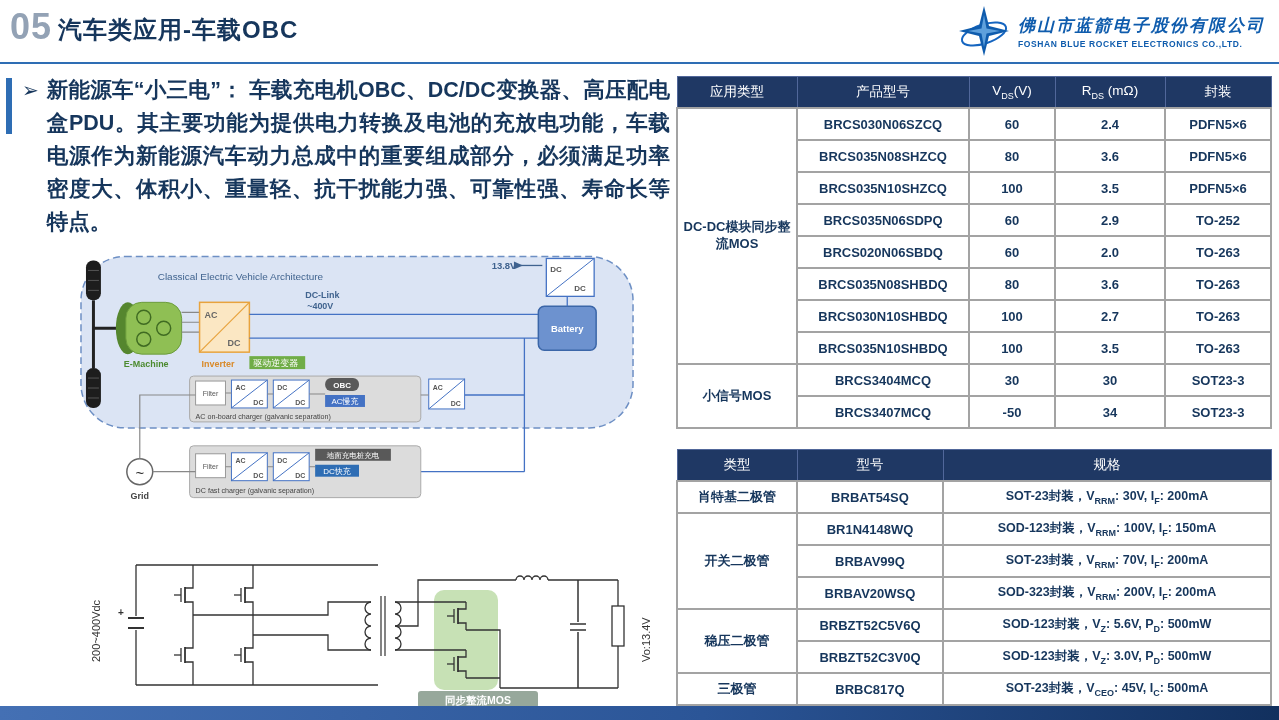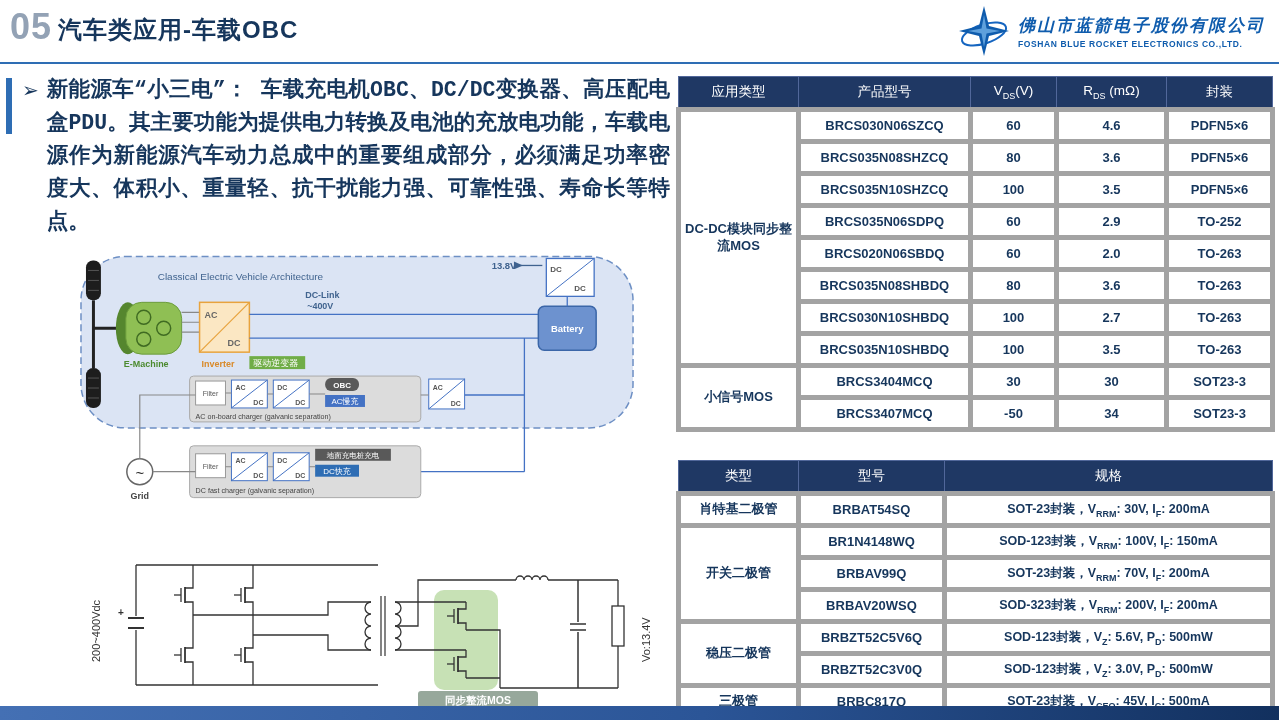--- a/index.html
+++ b/index.html
@@ -13,33 +13,33 @@
   .header-rule { position:absolute; left:0; top:62px; width:1279px; height:2px; background:#2e6db4; }
   .logo { position:absolute; right:14px; top:5px; display:flex; align-items:center; gap:8px; }
   .logo-text { display:flex; flex-direction:column; }
   .logo-cn { font-size:17px; font-weight:800; color:#0f5cad; letter-spacing:2px; font-style:italic; }
   .logo-en { font-size:8.5px; font-weight:700; color:#0f5cad; letter-spacing:0.6px; margin-top:2px; }
 
   
   .accent-bar { position:absolute; left:6px; top:78px; width:6px; height:56px; background:#2e6db4; }
   .intro { position:absolute; left:22px; top:74px; width:648px; display:flex; }
   .intro-bullet { font-size:20px; color:#16365c; font-weight:700; margin-right:8px; line-height:33px; }
-  .intro-text { font-size:21.5px; font-weight:700; color:#16365c; line-height:33px; text-align:justify;font-family:Liberation Mono, monospace; }
+  .intro-text { font-size:21.5px; font-weight:700; color:#16365c; line-height:33px; text-align:justify; }
 
   .arch-svg { position:absolute; left:78px; top:250px; width:558px; height:288px; }
   .circuit-svg { position:absolute; left:88px; top:540px; width:578px; height:170px; }
 
   
   .right-panel { position:absolute; left:676px; top:76px; width:594px; }
   .data-table { border-collapse:collapse; width:594px; table-layout:fixed; }
   .data-table th { background:#1f3864; color:#ffffff; font-size:13.5px; font-weight:400; padding:6px 2px; border:1px solid #51679a; height:30px; }
-  .data-table td { color:#16365c; font-weight:700; font-size:13px; text-align:center; padding:2px 3px; border:5px solid #a3a3a3; height:32px; background:#ffffff; }
+  .data-table td { color:#16365c; font-weight:700; font-size:13px; text-align:center; padding:2px 3px; border:2px solid #a3a3a3; height:32px; background:#ffffff; }
   .data-table td.group-cell { font-size:13px; line-height:1.3; }
   .data-table td.spec-cell { font-size:12.5px; }
-  .diode-table { margin-top:28px; }
+  .diode-table { margin-top:20px; }
   sub { font-size:9px; }
 
   .bottom-bar { position:absolute; left:0; bottom:0; width:1279px; height:14px; background:linear-gradient(90deg,#4470b4 0%,#2b5597 55%,#12305e 100%); }
 
   svg text { font-family:"Liberation Sans","DejaVu Sans",sans-serif; }
 </style>
 </head>
 <body>
 
 <div class="slide">
@@ -258,21 +258,21 @@
           <th><span>V</span><sub>DS</sub><span>(V)</span></th>
           <th><span>R</span><sub>DS</sub><span> (mΩ)</span></th>
           <th>封装</th>
         </tr>
       </thead>
       <tbody>
         <tr>
           <td class="group-cell" rowspan="8">DC-DC模块同步整流MOS</td>
           <td>BRCS030N06SZCQ</td>
           <td>60</td>
-          <td>4.6</td>
+          <td>2.4</td>
           <td>PDFN5×6</td>
         </tr>
         <tr>
           <td>BRCS035N08SHZCQ</td>
           <td>80</td>
           <td>3.6</td>
           <td>PDFN5×6</td>
         </tr>
         <tr>
           <td>BRCS035N10SHZCQ</td>

